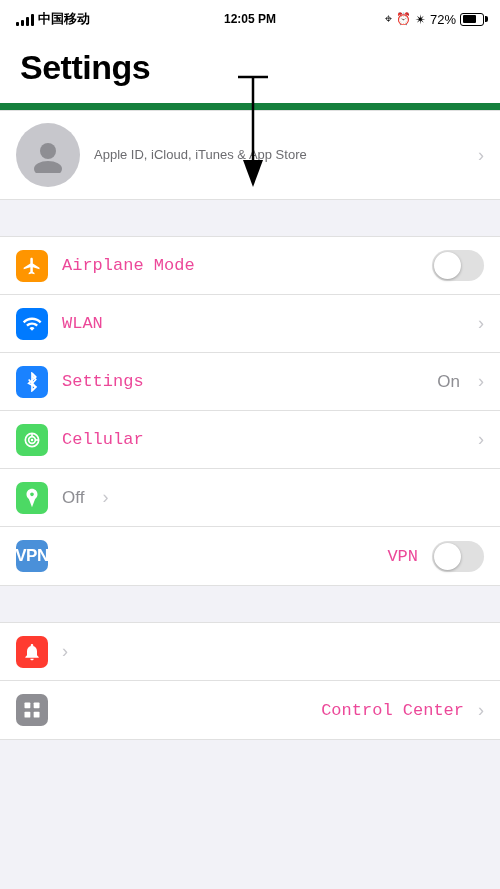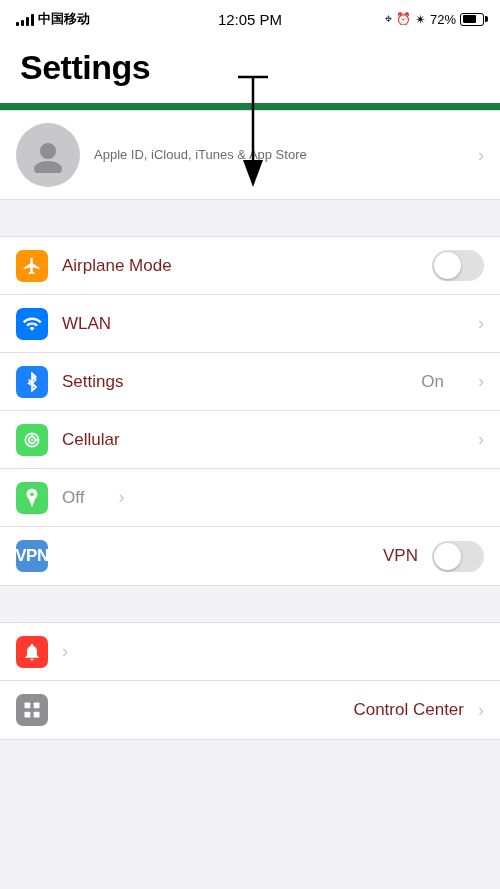--- a/index.html
+++ b/index.html
@@ -23,22 +23,22 @@
       gap: 46px;
     }
     .status-left {
       display: flex;
       align-items: center;
       gap: 4px;
       font-size: 13px;
       font-weight: 600;
     }
     .status-center {
-      font-size: 15px;
-      font-weight: 400;
+      font-size: 12px;
+      font-weight: 700;
       position: absolute;
       left: 50%;
       transform: translateX(-50%);
     }
     .status-right {
       display: flex;
       align-items: center;
       gap: 4px;
       font-size: 13px;
     }
@@ -200,27 +200,28 @@
       flex-shrink: 0;
     }
     .row-icon svg, .row-icon span {
       color: #fff;
       font-size: 17px;
     }
 
     .row-label {
       flex: 1;
       font-size: 17px;
-      color: #7f1d1d;
+      color: #ec4899;
+      font-family: Liberation Mono, monospace;
     }
 
     .row-value {
       font-size: 17px;
       color: #8e8e93;
-      margin-right: 20px;
+      margin-right: 4px;
     }
 
     
     .toggle {
       width: 52px;
       height: 31px;
       border-radius: 15.5px;
       background: #e0e0e0;
       position: relative;
       flex-shrink: 0;

